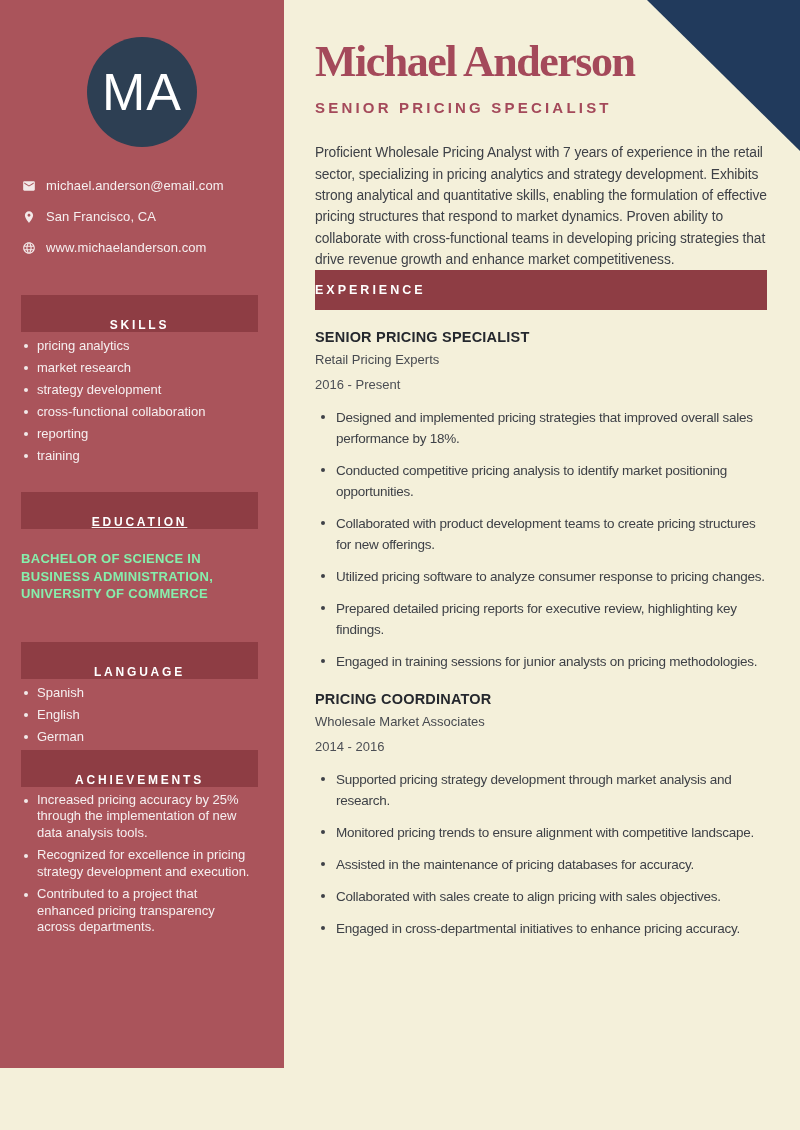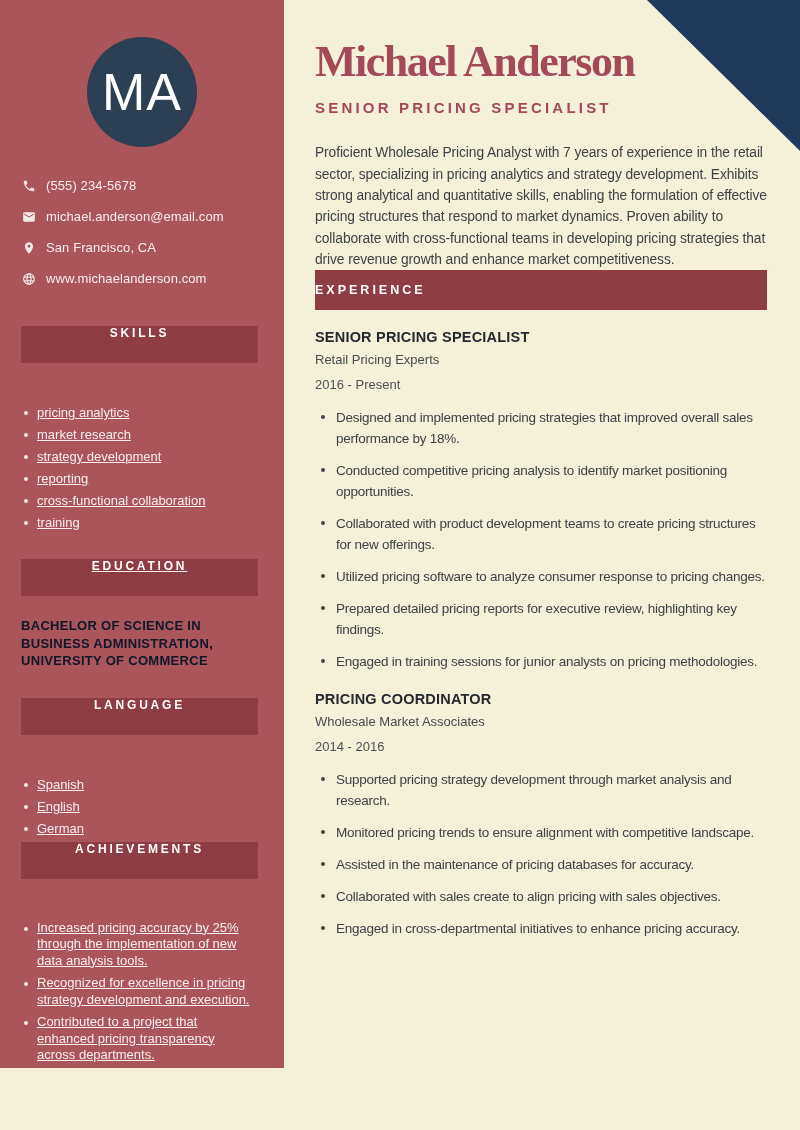--- a/index.html
+++ b/index.html
@@ -22,35 +22,35 @@
   .sidebar{position:absolute;left:0;top:0;width:284px;height:1068px;background:var(--sidebar_bg);color:var(--sidebar_text);}
   .avatar{width:110px;height:110px;border-radius:50%;background:var(--avatar_navy);margin:37px auto 0 auto;
           display:flex;align-items:center;justify-content:center;}
   .avatar span{color:#fff;font-size:52px;font-weight:500;letter-spacing:1px;}
   .contact{margin-top:31px;padding-left:22px;}
   .contact-row{display:flex;align-items:center;margin-bottom:16px;}
   .contact-row svg{width:14px;height:14px;fill:#f3e9e9;flex:0 0 14px;}
   .contact-row .ctext{margin-left:10px;font-size:13px;letter-spacing:.1px;}
 
   .band{width:237px;height:37px;margin-left:21px;background:var(--band_bg);
-        display:flex;align-items:flex-start;justify-content:center;}
+        display:flex;align-items:flex-end;justify-content:center;}
   .band span{color:#fff;font-size:12px;font-weight:bold;letter-spacing:2.8px;}
   .band.skills{margin-top:40px;}
   .band.education{margin-top:28px;text-decoration:underline;}
-  .band.language{margin-top:28px;}
+  .band.language{margin-top:39px;}
   .band.achievements{}
 
-  ul.side-list{list-style:none;margin-top:41px;padding-left:24px;padding-right:32px;text-decoration:underline;}
+  ul.side-list{list-style:none;margin-top:5px;padding-left:24px;padding-right:32px;}
   ul.side-list li{display:flex;font-size:13px;line-height:17px;margin-bottom:5px;}
   ul.side-list.tight li{margin-bottom:6px;line-height:16.5px;}
   ul.side-list li .dot{flex:0 0 4px;width:4px;height:4px;border-radius:50%;background:#f3e9e9;margin-top:7px;}
   ul.side-list li .side-item-text{margin-left:9px;}
 
   .degree{margin:21px 21px 0 21px;width:235px;font-size:13px;font-weight:bold;line-height:17.5px;
-          letter-spacing:.3px;color:#0f172a;}
+          letter-spacing:.3px;color:#86efac;}
 
   
   .main{position:absolute;left:284px;top:0;width:516px;height:1130px;padding:38px 33px 12px 31px;}
   .corner-triangle{position:absolute;top:0;right:0;width:153px;height:151px;background:var(--triangle_navy);
                    clip-path:polygon(0 0,100% 0,100% 100%);}
   h1.name{font-family:"Liberation Serif",serif;font-weight:bold;font-size:44px;line-height:1.1;
           letter-spacing:-1.5px;color:var(--accent_maroon);}
   .job-title-header{margin-top:13px;font-size:15px;font-weight:bold;letter-spacing:3.2px;color:var(--accent_maroon);}
   .summary{margin-top:26px;font-size:13.8px;line-height:21.3px;color:var(--text_dark);letter-spacing:-.1px;}
 
@@ -71,26 +71,20 @@
 
 <div class="page">
 
   <aside class="sidebar">
 
     <div class="avatar">
       <span>MA</span>
     </div>
 
     <div class="contact">
-      <div class="contact-row">
-        <svg viewBox="0 0 24 24">
-            <path d="M6.62 10.79c1.44 2.83 3.76 5.14 6.59 6.59l2.2-2.2c.27-.27.67-.36 1.02-.24 1.12.37 2.33.57 3.57.57.55 0 1 .45 1 1V20c0 .55-.45 1-1 1-9.39 0-17-7.61-17-17 0-.55.45-1 1-1h3.5c.55 0 1 .45 1 1 0 1.25.2 2.45.57 3.57.11.35.03.74-.25 1.02l-2.2 2.2z"></path>
-          </svg>
-        <span class="ctext">(555) 234-5678</span>
-      </div>
       <div class="contact-row">
         <svg viewBox="0 0 24 24">
             <path d="M20 4H4c-1.1 0-1.99.9-1.99 2L2 18c0 1.1.9 2 2 2h16c1.1 0 2-.9 2-2V6c0-1.1-.9-2-2-2zm0 4l-8 5-8-5V6l8 5 8-5v2z"></path>
           </svg>
         <span class="ctext">michael.anderson@email.com</span>
       </div>
       <div class="contact-row">
         <svg viewBox="0 0 24 24">
             <path d="M12 2C8.13 2 5 5.13 5 9c0 5.25 7 13 7 13s7-7.75 7-13c0-3.87-3.13-7-7-7zm0 9.5c-1.38 0-2.5-1.12-2.5-2.5s1.12-2.5 2.5-2.5 2.5 1.12 2.5 2.5-1.12 2.5-2.5 2.5z"></path>
           </svg>
@@ -119,26 +113,26 @@
           <span class="side-item-text">market research</span>
         </li>
 
         <li>
           <span class="dot"></span>
           <span class="side-item-text">strategy development</span>
         </li>
 
         <li>
           <span class="dot"></span>
+          <span class="side-item-text">cross-functional collaboration</span>
+        </li>
+
+        <li>
+          <span class="dot"></span>
           <span class="side-item-text">reporting</span>
-        </li>
-
-        <li>
-          <span class="dot"></span>
-          <span class="side-item-text">cross-functional collaboration</span>
         </li>
 
         <li>
           <span class="dot"></span>
           <span class="side-item-text">training</span>
         </li>
       </ul>
 
     <div class="band education">
       <span>EDUCATION</span>

